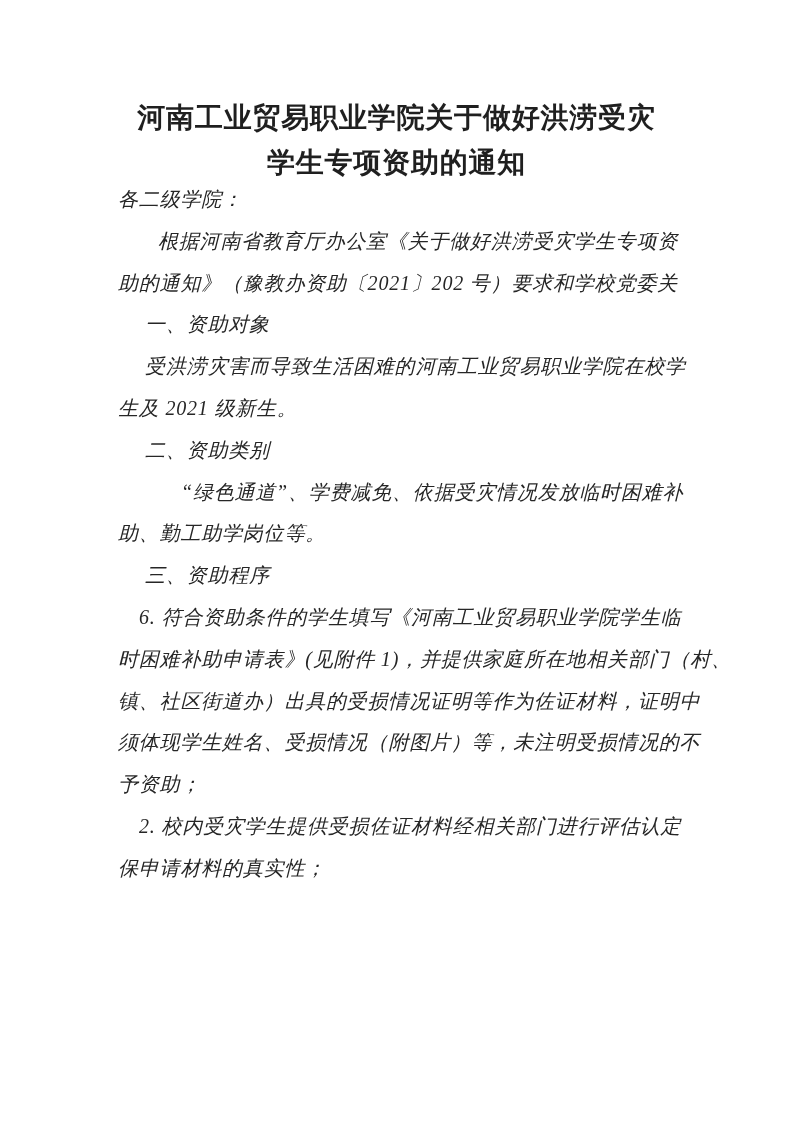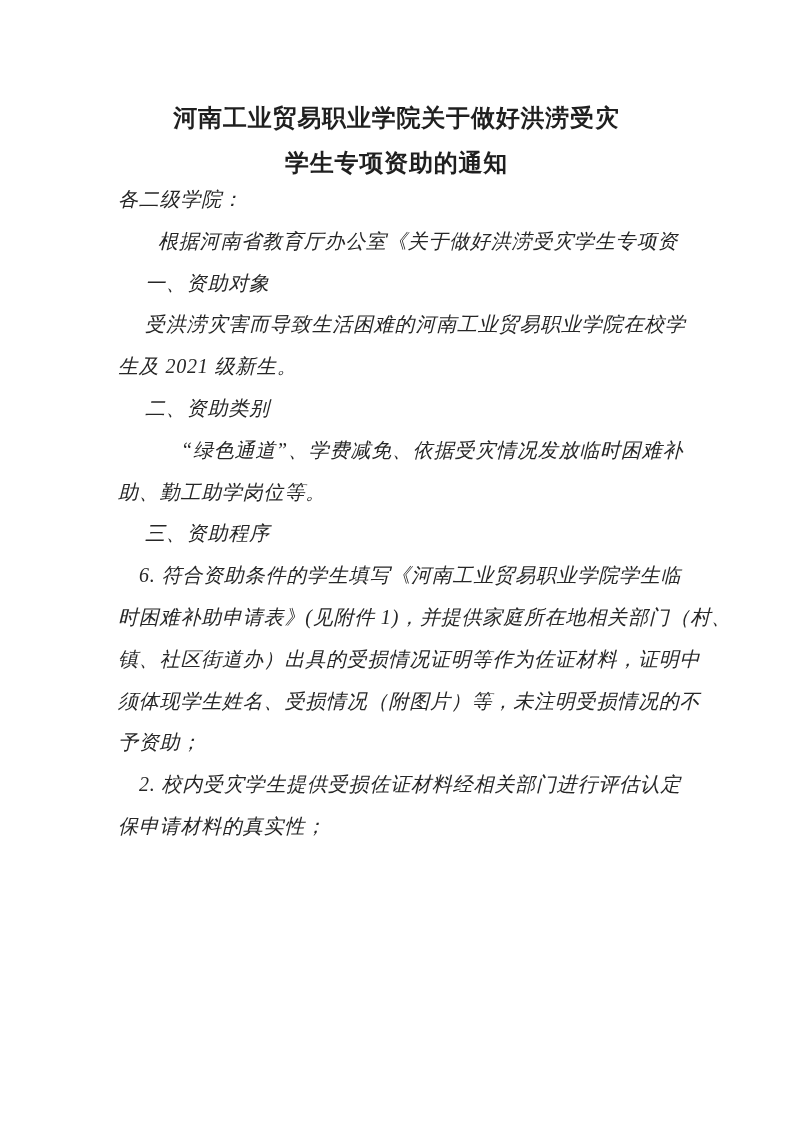--- a/index.html
+++ b/index.html
@@ -16,21 +16,21 @@
     font-family: "Liberation Serif", "DejaVu Serif", serif;
   }
   .doc-title {
     position: absolute;
     top: 95px;
     left: 0;
     right: 0;
     text-align: center;
     font-family: "Liberation Sans", "DejaVu Sans", sans-serif;
     font-weight: bold;
-    font-size: 24px;
+    font-size: 28px;
     line-height: 45px;
     letter-spacing: 0.8px;
     color: #1f1f1f;
   }
   .doc-body {
     position: absolute;
     top: 179px;
     left: 118px;
     width: 566px;
     font-size: 20px;
@@ -55,20 +55,21 @@
 <div class="page">
 
   <div class="doc-title">
     <div class="title-line">河南工业贸易职业学院关于做好洪涝受灾</div>
     <div class="title-line">学生专项资助的通知</div>
   </div>
 
   <div class="doc-body">
     <div class="line ind-0">各二级学院：</div>
     <div class="line ind-para">根据河南省教育厅办公室《关于做好洪涝受灾学生专项资</div>
+    <div class="line ind-0">助的通知》（豫教办资助〔2021〕202 号）要求和学校党委关</div>
     <div class="line ind-head">一、资助对象</div>
     <div class="line ind-head">受洪涝灾害而导致生活困难的河南工业贸易职业学院在校学</div>
     <div class="line ind-0">生及 2021 级新生。</div>
     <div class="line ind-head">二、资助类别</div>
     <div class="line ind-quote">“绿色通道”、学费减免、依据受灾情况发放临时困难补</div>
     <div class="line ind-0">助、勤工助学岗位等。</div>
     <div class="line ind-head">三、资助程序</div>
     <div class="line ind-num">6. 符合资助条件的学生填写《河南工业贸易职业学院学生临</div>
     <div class="line ind-0">时困难补助申请表》(见附件 1)，并提供家庭所在地相关部门（村、</div>
     <div class="line ind-0">镇、社区街道办）出具的受损情况证明等作为佐证材料，证明中</div>

